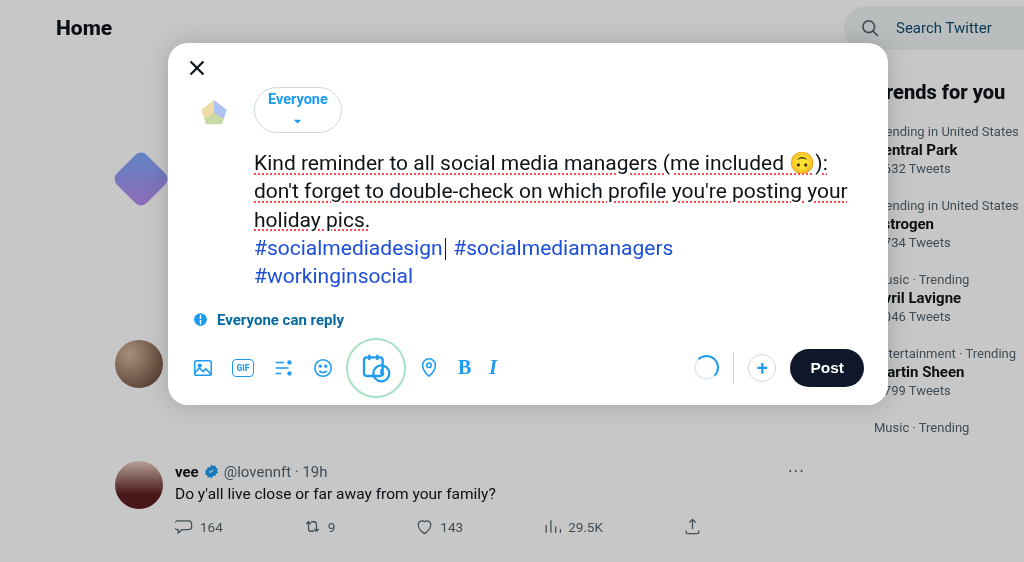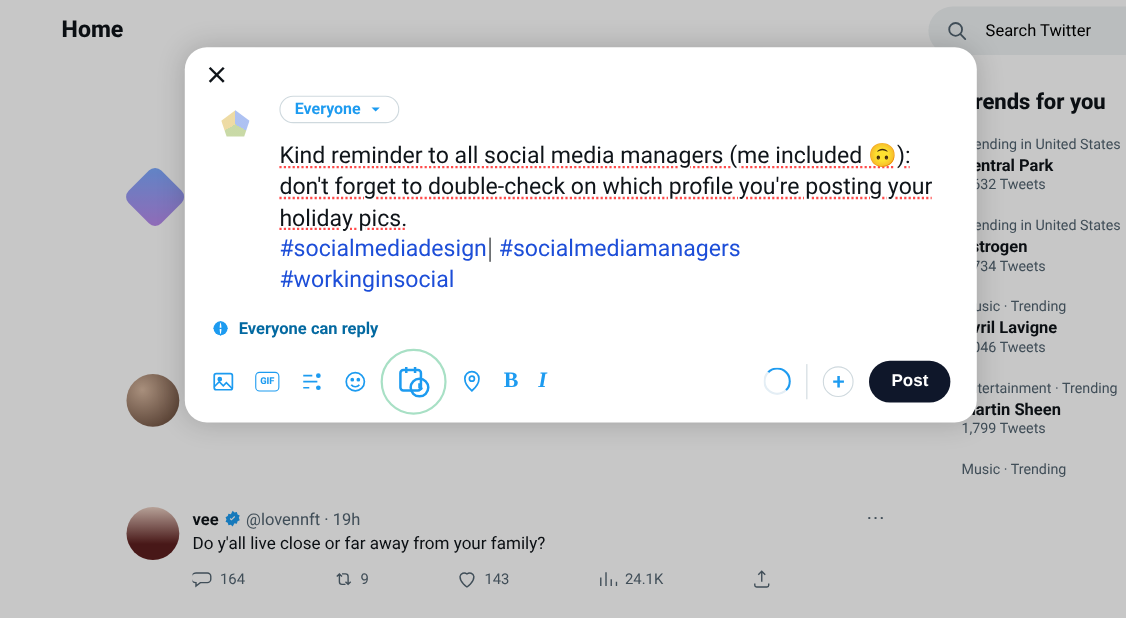--- a/index.html
+++ b/index.html
@@ -4,21 +4,21 @@
   <style>
     * { margin: 0; padding: 0; box-sizing: border-box; }
     body { font-family: -apple-system, BlinkMacSystemFont, "Segoe UI", Roboto, Helvetica, Arial, sans-serif; width: 1024px; height: 562px; overflow: hidden; position: relative; background: #fff; }
     
     .bg-layer { position: absolute; inset: 0; background: #fff; }
     .bg-overlay { position: absolute; inset: 0; background: rgba(0,0,0,0.22); z-index: 5; }
     
     .header { position: absolute; top: 0; left: 0; right: 0; height: 55px; display: flex; align-items: center; padding: 0 56px; }
     .home-title { font-size: 21px; font-weight: 800; color: #0f1419; }
     
-    .search-chip { position: absolute; top: 6px; right: 0; width: 180px; padding: 12px 16px; background: #eff3f4; border-radius: 9999px 0 0 9999px; display: flex; align-items: center; gap: 16px; color: #000000; overflow: hidden; }
+    .search-chip { position: absolute; top: 6px; right: 0; width: 180px; padding: 12px 16px; background: #eff3f4; border-radius: 9999px 0 0 9999px; display: flex; align-items: center; gap: 16px; color: #0c4a6e; overflow: hidden; }
     .search-chip svg { width: 20px; height: 20px; fill: #536471; flex-shrink:0; }
     .search-chip span { font-size: 15px; white-space: nowrap; }
     
     .rsb { position: absolute; right: 0; top: 80px; width: 150px; overflow: hidden; white-space: nowrap; }
     .rsb h2 { font-size: 20px; font-weight: 800; color:#0f1419; margin-bottom: 20px; }
     .trend { margin-bottom: 22px; }
     .trend .meta { font-size: 13px; color:#536471; }
     .trend .name { font-size: 15px; font-weight: 700; color:#0f1419; margin: 2px 0; }
     .trend .count { font-size: 13px; color:#536471; }
     
@@ -41,21 +41,21 @@
     
     .modal { position:absolute; top:43px; left:168px; right:168px; width:720px; background:#fff; border-radius:20px; z-index:10; padding:14px 18px 18px; box-shadow:0 0 25px rgba(0,0,0,0.18); }
     .close-x { width:22px; height:22px; cursor:pointer; margin-bottom:8px; }
     .close-x svg { width:22px; height:22px; stroke:#0f1419; stroke-width:2.4; }
     
     .comp-row { display:flex; gap:18px; padding:0 6px; }
     .comp-av { width:44px; height:44px; border-radius:6px; flex-shrink:0; position:relative; margin-top:4px; }
     .comp-av::before { content:""; position:absolute; inset:6px; background:conic-gradient(#6b8fe8 0 120deg,#9dbb5e 120deg 240deg,#e0be5b 240deg 360deg); clip-path: polygon(50% 10%, 90% 40%, 75% 85%, 25% 85%, 10% 40%); opacity:0.55; }
     
     .comp-main { flex:1; }
-    .aud-btn { display:inline-flex; align-items:center; gap:6px; border:1px solid #cfd9de; border-radius:9999px; padding:3px 13px; color:#1d9bf0; font-weight:700; font-size:14.5px; cursor:pointer; margin-bottom:16px; }
+    .aud-btn { display:inline-flex; align-items:center; gap:6px; border:1px solid #cfd9de; border-radius:9999px; padding:3px 13px; color:#1d9bf0; font-weight:700; font-size:14.5px; cursor:pointer; margin-bottom:16px;flex-direction:column; }
     .aud-btn svg { width:15px; height:15px; fill:#1d9bf0; }
     
     .comp-text { font-size:21px; line-height:1.35; color:#0f1419; }
     .comp-text .hash { color:#1d4ed8; text-decoration-color:#ff4b4b; text-decoration-style:dotted; text-underline-offset:3px; }
     .comp-text .plain-sp { text-decoration:underline; text-decoration-color:#ff4b4b; text-decoration-style:dotted; text-underline-offset:3px; }
     .caret { display:inline-block; width:1.5px; height:22px; background:#0f1419; vertical-align:middle; margin:0 2px; }
     
     .reply-row { margin-top:20px; display:flex; align-items:center; gap:8px; color:#0369a1; font-weight:700; font-size:15px; padding-left:6px; }
     .reply-row svg { width:17px; height:17px; fill:#1d9bf0; }
     
@@ -150,21 +150,21 @@
       <div class="grp">
           <svg viewBox="0 0 24 24">
             <path d="M12 21s-8-5-8-12a5 5 0 0 1 8-3 5 5 0 0 1 8 3c0 7-8 12-8 12z"></path>
           </svg>
           <span>143</span>
         </div>
       <div class="grp">
           <svg viewBox="0 0 24 24">
             <path d="M4 20V10M10 20V4M16 20v-8M22 20v-5"></path>
           </svg>
-          <span>24.1K</span>
+          <span>29.5K</span>
         </div>
       <div class="grp">
           <svg viewBox="0 0 24 24">
             <path d="M12 3v12M8 7l4-4 4 4M4 17v2a2 2 0 0 0 2 2h12a2 2 0 0 0 2-2v-2"></path>
           </svg>
         </div>
     </div>
   </div>
 </div>
 

